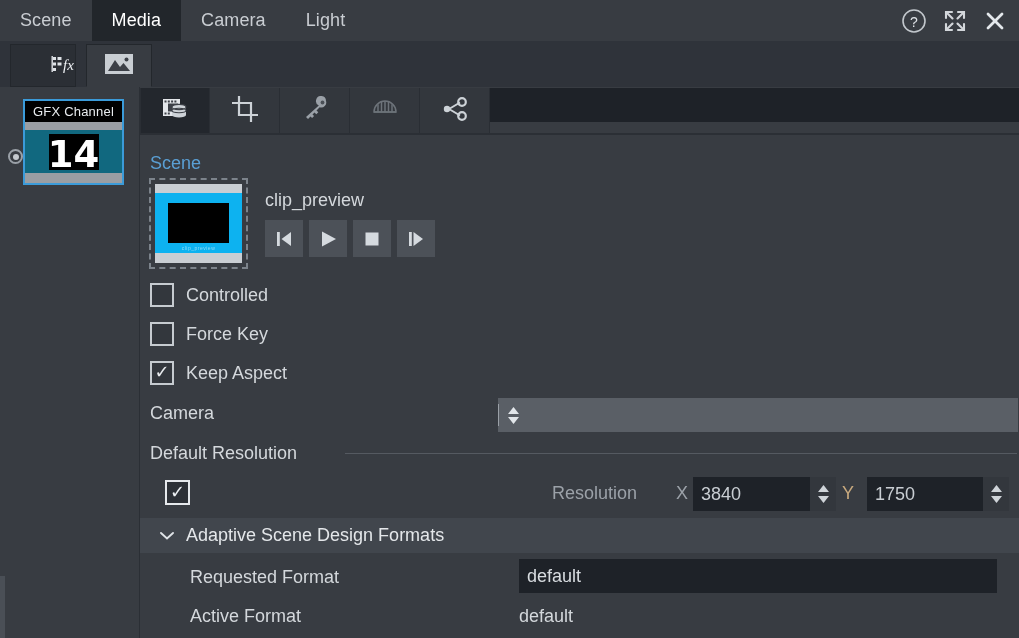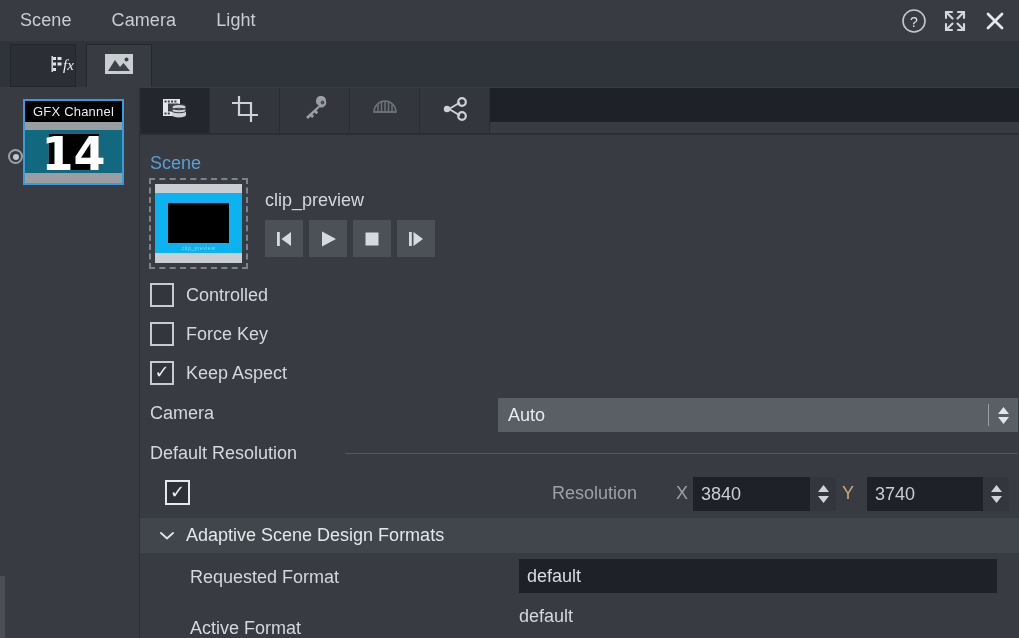--- a/index.html
+++ b/index.html
@@ -104,21 +104,21 @@
     position: absolute; left: 0; top: 8px; width: 100%; height: 43px;
     background: #11687f;
   }
   .chan-black {
     position: absolute; left: 24px; top: 12px; width: 50px; height: 36px; background: #000;
   }
   .chan-num {
     position: absolute; left: 0; top: 1px; width: 100%; height: 62px;
     display: flex; align-items: center; justify-content: center;
     font-family: "DejaVu Sans", sans-serif;
-    font-size: 46px; font-weight: 700; color: #ffffff; line-height: 1;
+    font-size: 37px; font-weight: 700; color: #ffffff; line-height: 1;
   }
   .sb-scroll {
     position: absolute; left: 0; bottom: 0; width: 5px; height: 62px;
     background: #4a4f56;
   }
 
   
   .main {
     position: absolute; left: 140px; top: 135px; width: 879px; height: 503px;
     background: #383c42;
@@ -230,37 +230,40 @@
     position: absolute; left: 0; top: 383px; width: 879px; height: 35px;
     background: #41464d; display: flex; align-items: center;
   }
   .chev { margin-left: 20px; margin-right: 12px; display: flex; align-items: center; }
   .adaptive-title { font-size: 18px; color: #e4e7ea; }
 
   .fmt-label {
     position: absolute; left: 50px; font-size: 18px; color: #d4d8dc;
   }
   .fmt-label.l1 { top: 432px; }
-  .fmt-label.l2 { top: 471px; margin-top: 12px; }
+  .fmt-label.l2 { top: 471px; }
   .fmt-input {
     position: absolute; left: 379px; top: 424px; width: 478px; height: 34px;
     background: #1e2228; display: flex; align-items: center;
   }
   .fmt-input span { padding-left: 8px; font-size: 18px; color: #d8dce0; }
   .fmt-value {
     position: absolute; left: 379px; top: 471px; font-size: 18px; color: #d4d8dc;
   }
 </style>
 </head>
 <body>
 
 <div class="topbar">
   <div class="menu-tabs">
     <div class="menu-tab">
         <span>Scene</span>
+      </div>
+    <div class="menu-tab active">
+        <span>Media</span>
       </div>
     <div class="menu-tab">
         <span>Camera</span>
       </div>
     <div class="menu-tab">
         <span>Light</span>
       </div>
   </div>
   <div class="topbar-right">
     <div class="ticon">
@@ -446,21 +449,20 @@
   </div>
   <div class="cbrow r3">
     <div class="cbox">
         <span class="tick">✓</span>
       </div>
     <div class="cblabel">Keep Aspect</div>
   </div>
 
   <div class="camera-label">Camera</div>
   <div class="camera-select">
-    <span class="camera-value">Auto</span>
     <span class="camera-sep"></span>
     <span class="spin-arrows">
       <svg width="11" height="7" viewBox="0 0 11 7">
           <path d="M5.5 0 L11 7 L0 7 Z" fill="#e2e6ea"></path>
         </svg>
       <svg width="11" height="7" viewBox="0 0 11 7">
           <path d="M5.5 7 L0 0 L11 0 Z" fill="#e2e6ea"></path>
         </svg>
     </span>
   </div>
@@ -479,21 +481,21 @@
       <svg width="11" height="7" viewBox="0 0 11 7">
           <path d="M5.5 0 L11 7 L0 7 Z" fill="#cfd4d9"></path>
         </svg>
       <svg width="11" height="7" viewBox="0 0 11 7">
           <path d="M5.5 7 L0 0 L11 0 Z" fill="#cfd4d9"></path>
         </svg>
     </span>
   </div>
   <div class="axis-y">Y</div>
   <div class="numfield ny">
-    <span class="numval">3740</span>
+    <span class="numval">1750</span>
     <span class="numspin">
       <svg width="11" height="7" viewBox="0 0 11 7">
           <path d="M5.5 0 L11 7 L0 7 Z" fill="#cfd4d9"></path>
         </svg>
       <svg width="11" height="7" viewBox="0 0 11 7">
           <path d="M5.5 7 L0 0 L11 0 Z" fill="#cfd4d9"></path>
         </svg>
     </span>
   </div>
 

